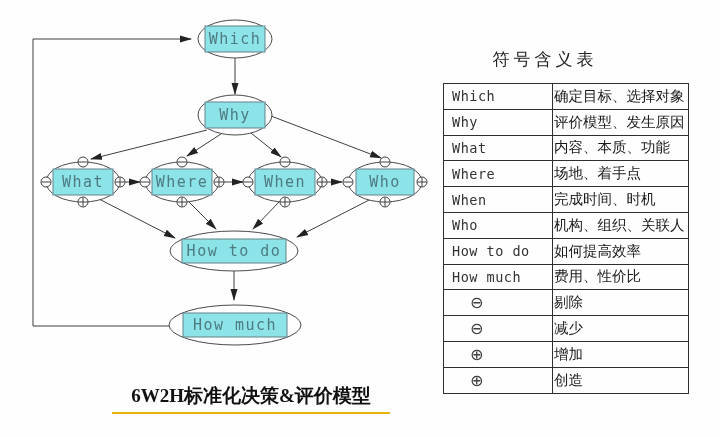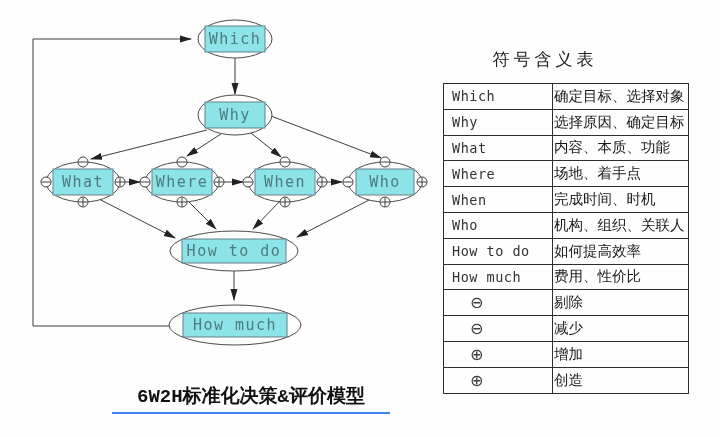--- a/index.html
+++ b/index.html
@@ -21,25 +21,25 @@
     fill:#4e7b80;
     text-anchor:middle;
   }
   .edge{stroke:#3f3f3f;stroke-width:1;fill:none;}
   .sym-circle{fill:#ffffff;stroke:#3f3f3f;stroke-width:1;}
   .sym-line{stroke:#3f3f3f;stroke-width:1;}
   .caption{
     position:absolute;
     left:112px;top:383px;width:278px;
     text-align:center;
-    font-family:Liberation Mono, monospace;
+    font-family:Liberation Serif, serif;
     font-weight:bold;
     font-size:19px;
     color:#111111;
-    border-bottom:2px solid #3b82f6;
+    border-bottom:2px solid #eab308;
     padding-bottom:3px;
   }
   
   .legend{position:absolute;left:443px;top:48px;width:204px;}
   .legend-title{
     text-align:center;
     font-family:"Liberation Serif", serif;
     font-size:17px;
     letter-spacing:4px;
     color:#222222;
@@ -235,21 +235,21 @@
   <div class="legend">
     <div class="legend-title">符号含义表</div>
     <table class="legend-table">
       <tbody>
         <tr>
           <td class="key-cell">Which</td>
           <td class="meaning-cell">确定目标、选择对象</td>
         </tr>
         <tr>
           <td class="key-cell">Why</td>
-          <td class="meaning-cell">选择原因、确定目标</td>
+          <td class="meaning-cell">评价模型、发生原因</td>
         </tr>
         <tr>
           <td class="key-cell">What</td>
           <td class="meaning-cell">内容、本质、功能</td>
         </tr>
         <tr>
           <td class="key-cell">Where</td>
           <td class="meaning-cell">场地、着手点</td>
         </tr>
         <tr>

